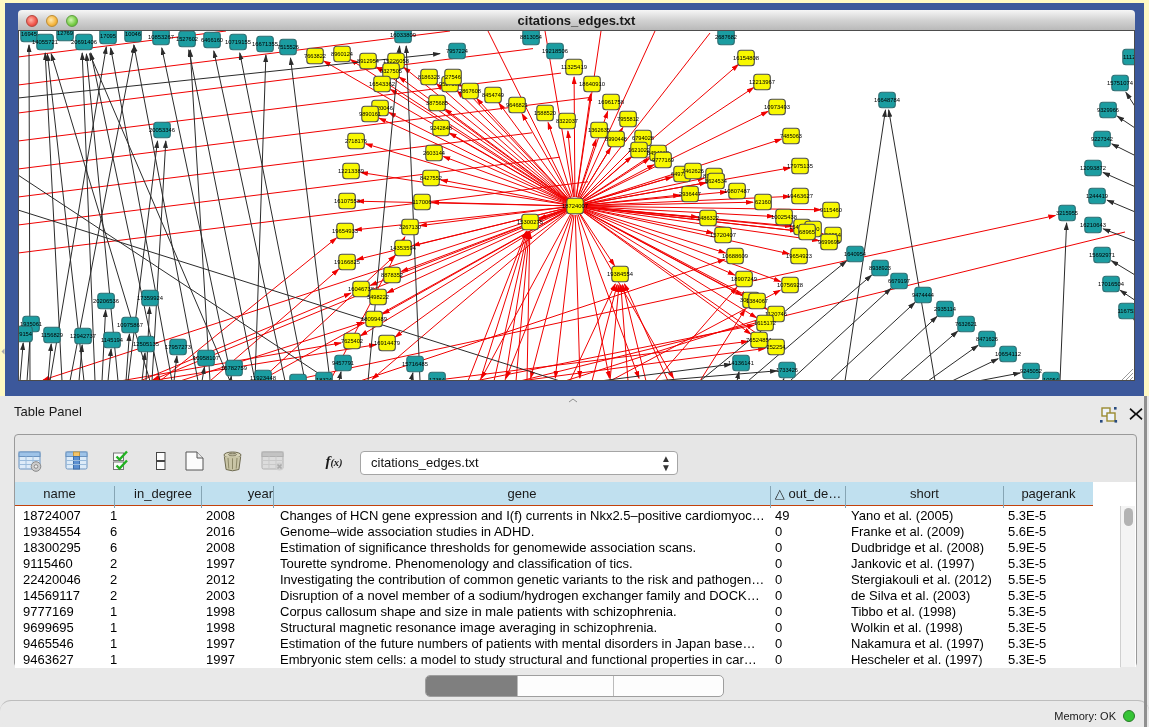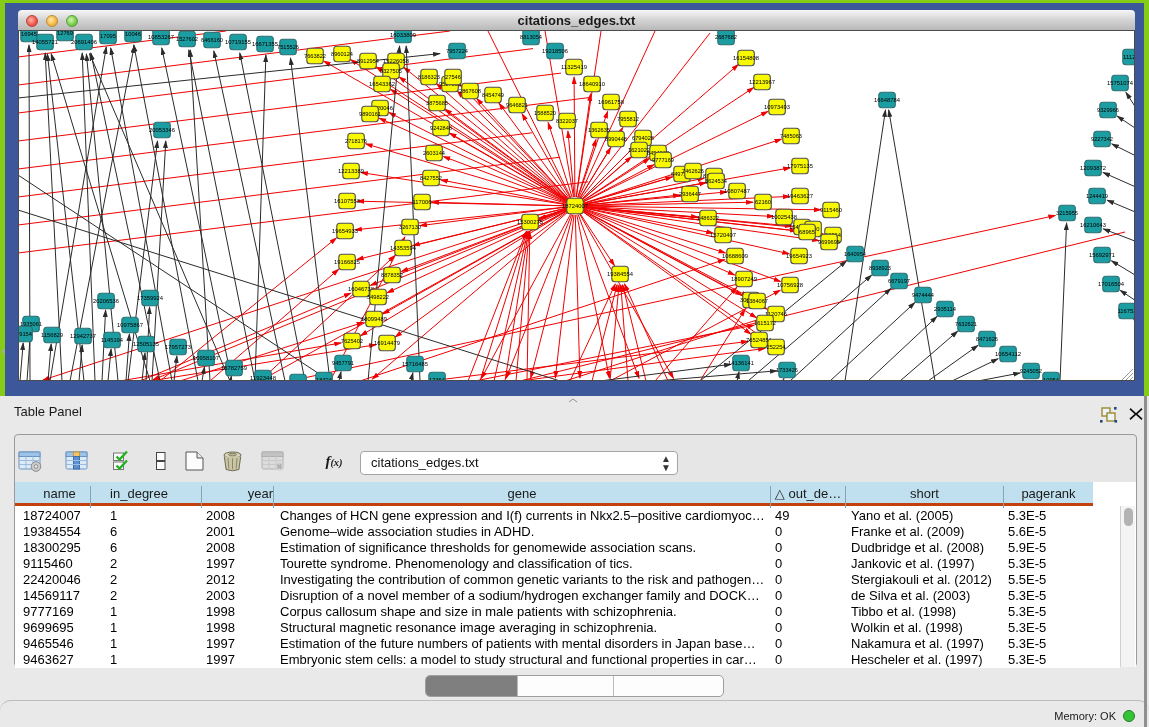--- a/index.html
+++ b/index.html
@@ -1,37 +1,37 @@
 <!DOCTYPE html>
 <html><head><meta charset="utf-8">
 <style>
 * { margin:0; padding:0; box-sizing:border-box; }
 html,body { width:1149px; height:727px; overflow:hidden; }
 body { font-family:"Liberation Sans", sans-serif; background:#e9e9e9; position:relative; }
-#screen { position:absolute; left:0; top:0; width:1149px; height:727px; background:#84cc16; }
+#screen { position:absolute; left:0; top:0; width:1149px; height:727px; background:#fef9c3; }
 
 #frame { position:absolute; left:5px; top:3px; width:1139px; height:393px; background:#3c589b; }
 #titlebar { position:absolute; left:18px; top:10px; width:1117px; height:21px;
   background:linear-gradient(#f6f6f6,#d3d3d3 50%,#b9b9b9); border-bottom:1px solid #4d4d4d;
   border-radius:4px 4px 0 0; }
 #title { position:absolute; left:0; right:0; top:3px; text-align:center; font-size:13px; color:#1a1a1a; font-weight:bold; }
 #net { position:absolute; left:18px; top:31px; }
 #net .er { stroke:#f00000; stroke-width:1; }
 #net .ek { stroke:#2b2b2b; stroke-width:1; }
 
 #tpanel { position:absolute; left:0; top:396px; width:1149px; height:331px; background:#e9e9e9; }
 #tphead { position:absolute; left:0; top:0; width:1149px; height:36px; background:#e9e9e9; }
 #tphead .lbl { position:absolute; left:14px; top:8px; font-size:13px; color:#1a1a1a; }
 #containr { position:absolute; left:14px; top:38px; width:1123px; height:233px; background:#e6e6e6;
   border:1px solid #9a9a9a; border-radius:4px; }
 #toolbar { position:absolute; left:16px; top:53px; width:700px; height:28px; }
 #combo { position:absolute; left:360px; top:55px; width:318px; height:24px; background:#fff;
   border:1px solid #a5a5a5; border-radius:4px; font-size:13px; color:#111; line-height:22px; padding-left:10px; }
 #combo .step { position:absolute; right:6px; top:2px; font-size:10px; color:#333; letter-spacing:0; line-height:9px; text-align:center; }
-#thead { position:absolute; left:15px; top:86px; width:1078px; height:24px; background:#c0e0ef; border-bottom:3px solid #c2410c; }
+#thead { position:absolute; left:15px; top:86px; width:1078px; height:24px; background:#c0e0ef; border-bottom:1px solid #c2410c; }
 #theadgap { position:absolute; left:1093px; top:86px; width:43px; height:25px; background:#fff; }
 #thead span { position:absolute; top:4px; font-size:13px; color:#1a1a1a; text-align:center; border-left:1px solid #86a5b4; height:24px; padding-top:0; }
 .trow { position:absolute; left:15px; width:1105px; height:16px; font-size:13px; color:#000; background:#fff; }
 .trow span { position:absolute; white-space:nowrap; overflow:hidden; }
 .c-name { left:8px; } .c-ind { left:95px; } .c-year { left:191px; } .c-title { left:265px; width:488px; }
 .c-out { left:760px; } .c-short { left:836px; } .c-pr { left:993px;text-align:right; }
 #tbodybg { position:absolute; left:15px; top:110px; width:1121px; height:161px; background:#fff; }
 #vscroll { position:absolute; left:1120px; top:110px; width:15px; height:161px; background:#f4f4f4; border-left:1px solid #d0d0d0; }
 #vthumb { position:absolute; left:2.5px; top:2px; width:9px; height:18px; background:#b3b3b3; border-radius:5px; }
 
@@ -617,40 +617,40 @@
  <circle cx="20.5" cy="17.5" r="4" fill="#cfcfcf"></circle>
  <path d="M18.5 15.5 l4 4 m0 -4 l-4 4" stroke="#ababab" stroke-width="1.6"></path>
 </g>
 <text x="318" y="17" font-size="15" font-style="italic" font-weight="bold" font-family="Liberation Serif, serif" fill="#1a1a1a" text-anchor="middle">f<tspan font-size="10.5">(x)</tspan></text>
 </svg></div>
     <div id="combo">citations_edges.txt<span class="step">▲<br>▼</span></div>
     <div id="tbodybg"></div>
     <div id="theadgap"></div>
     <div id="thead">
       <span style="left:0px;width:89px;border-left:none;">name</span>
-      <span style="left:75px;width:97px;">in_degree</span>
+      <span style="left:99px;width:97px;">in_degree</span>
       <span style="left:186px;width:72px;text-align:right;">year</span>
       <span style="left:258px;width:497px;">gene</span>
       <span style="left:755px;width:75px;">△ out_de…</span>
       <span style="left:830px;width:158px;">short</span>
       <span style="left:988px;width:90px;">pagerank</span>
     </div>
 <div class="trow" style="top:112px">
         <span class="c-name">18724007</span>
         <span class="c-ind">1</span>
         <span class="c-year">2008</span>
         <span class="c-title">Changes of HCN gene expression and I(f) currents in Nkx2.5–positive cardiomyoc…</span>
         <span class="c-out">49</span>
         <span class="c-short">Yano et al. (2005)</span>
         <span class="c-pr">5.3E-5</span>
       </div>
 <div class="trow" style="top:128px">
         <span class="c-name">19384554</span>
         <span class="c-ind">6</span>
-        <span class="c-year">2001</span>
+        <span class="c-year">2016</span>
         <span class="c-title">Genome–wide association studies in ADHD.</span>
         <span class="c-out">0</span>
         <span class="c-short">Franke et al. (2009)</span>
         <span class="c-pr">5.6E-5</span>
       </div>
 <div class="trow" style="top:144px">
         <span class="c-name">18300295</span>
         <span class="c-ind">6</span>
         <span class="c-year">2008</span>
         <span class="c-title">Estimation of significance thresholds for genomewide association scans.</span>

